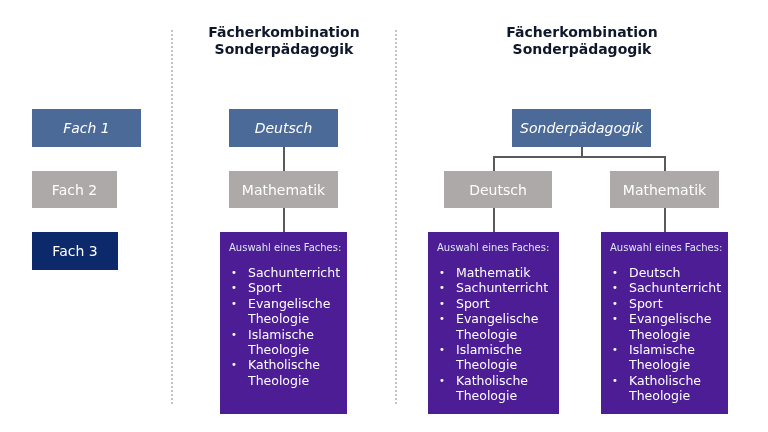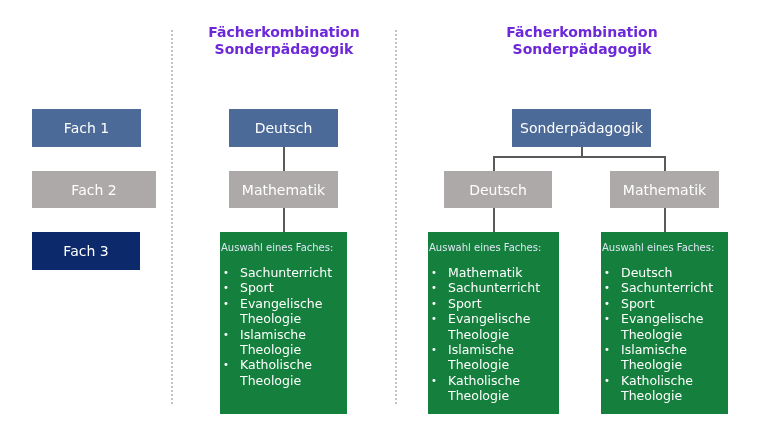--- a/index.html
+++ b/index.html
@@ -3,37 +3,37 @@
 <meta charset="utf-8">
 <style>
   html, body { margin: 0; padding: 0; }
   body {
     width: 768px; height: 432px; position: relative; overflow: hidden;
     background: #ffffff;
     font-family: "DejaVu Sans", sans-serif;
   }
   .abs { position: absolute; box-sizing: border-box; }
   .title {
-    font-weight: bold; color: #6d28d9; text-align: center;
+    font-weight: bold; color: #0f172a; text-align: center;
     font-size: 14px; line-height: 17px;
   }
   .divider {
     width: 0; border-left: 2px dotted #c4c4c4;
   }
   .box {
     display: flex; align-items: center; justify-content: center;
     color: #ffffff; font-size: 14px;
   }
-  .blue { background: #4c6a98; }
+  .blue { background: #4c6a98; font-style: italic; }
   .gray { background: #aca9a8; }
   .navy { background: #0c2a6b; }
   .line-v { width: 1.5px; background: #5a5a5a; }
   .line-h { height: 1.5px; background: #5a5a5a; }
   .choice {
-    background: #15803d; color: #ffffff; padding: 10px 6px 0 1px;
+    background: #4c1d95; color: #ffffff; padding: 10px 6px 0 9px;
   }
   .choice .hdr {
     font-size: 10px; color: #dfe6f3; margin-bottom: 12px; white-space: nowrap;
   }
   .choice ul { list-style: none; margin: 0; padding: 0; }
   .choice li {
     position: relative; padding-left: 19px;
     font-size: 12.5px; line-height: 15.4px;
   }
   .choice li .bullet {
@@ -51,24 +51,24 @@
   <div>Fächerkombination</div>
   <div>Sonderpädagogik</div>
 </div>
 
 <div class="abs divider" style="left:171px; top:30px; height:374px;"></div>
 <div class="abs divider" style="left:395px; top:30px; height:374px;"></div>
 
 <div class="abs box blue" style="left:32px; top:109px; width:109px; height:38px;">
   <span>Fach 1</span>
 </div>
-<div class="abs box gray" style="left:32px; top:171px; width:124px; height:37px;">
+<div class="abs box gray" style="left:32px; top:171px; width:85px; height:37px;">
   <span>Fach 2</span>
 </div>
-<div class="abs box navy" style="left:32px; top:232px; width:108px; height:38px;">
+<div class="abs box navy" style="left:32px; top:232px; width:86px; height:38px;">
   <span>Fach 3</span>
 </div>
 
 <div class="abs box blue" style="left:229px; top:109px; width:109px; height:38px;">
   <span>Deutsch</span>
 </div>
 <div class="abs line-v" style="left:283px; top:147px; height:24px;"></div>
 <div class="abs box gray" style="left:229px; top:171px; width:109px; height:37px;">
   <span>Mathematik</span>
 </div>

